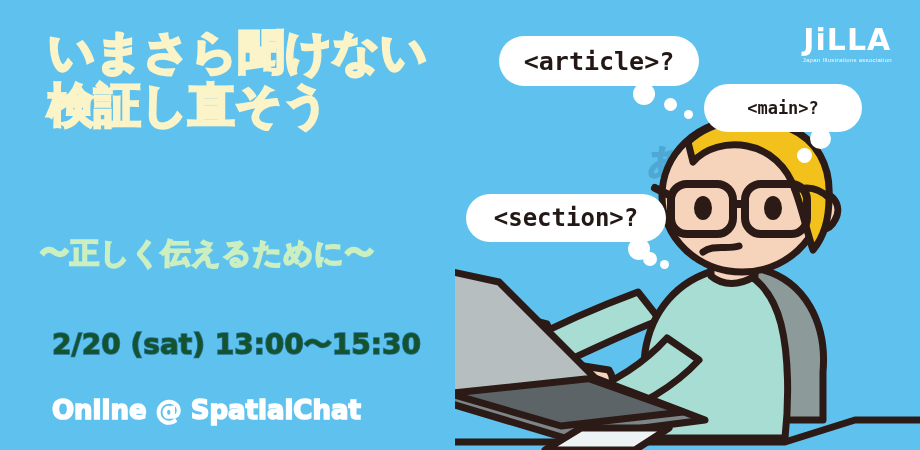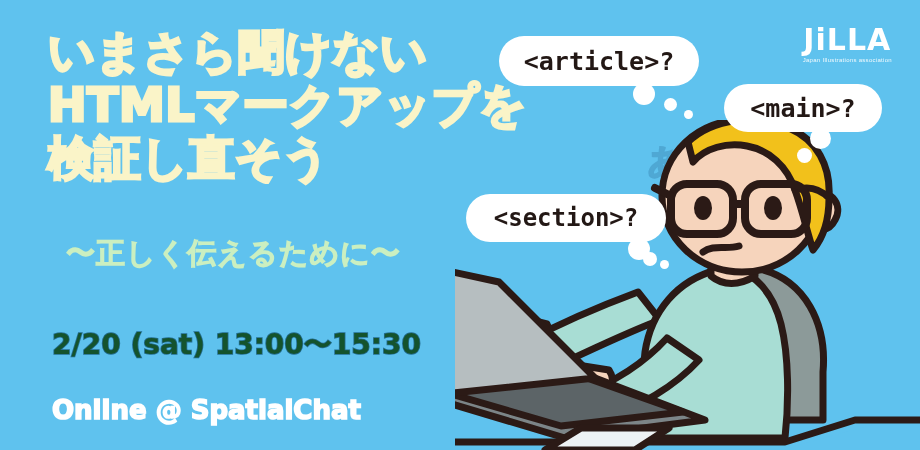--- a/index.html
+++ b/index.html
@@ -31,25 +31,25 @@
     font-size: 46px;
     line-height: 53px;
     letter-spacing: 0.5px;
     color: #FAF4C8;
     white-space: nowrap;
     -webkit-text-stroke: 3px #FAF4C8;
     paint-order: stroke fill;
   }
   .subtitle {
     position: absolute;
-    left: 66px;
+    left: 40px;
     top: 236px;
     z-index: 40;
     font-family: "DejaVu Sans", sans-serif;
-    font-weight: 400;
+    font-weight: 700;
     font-size: 29px;
     line-height: 34px;
     letter-spacing: 1px;
     color: #CBEFC0;
     white-space: nowrap;
     -webkit-text-stroke: 2px #CBEFC0;
     paint-order: stroke fill;
   }
   .datetime {
     position: absolute;
@@ -91,21 +91,21 @@
     align-items: center;
     justify-content: center;
     font-family: "DejaVu Sans Mono", monospace;
     font-weight: 700;
     color: #231815;
     z-index: 50;
     white-space: nowrap;
     text-align: right;
   }
   .bubble-article { left: 499px; top: 36px;  width: 200px; height: 50px; font-size: 25px; }
-  .bubble-main    { left: 724px; top: 84px;  width: 158px; height: 48px; font-size: 25px; }
+  .bubble-main    { left: 704px; top: 84px;  width: 158px; height: 48px; font-size: 17px; }
   .bubble-section { left: 466px; top: 194px; width: 200px; height: 48px; font-size: 24px; }
 
   .dot {
     position: absolute;
     background: #FFFFFF;
     border-radius: 50%;
     z-index: 50;
   }
 
   
@@ -159,21 +159,20 @@
     z-index: 30;
   }
 </style>
 </head>
 <body>
 
 <div id="poster">
 
   <div class="headline">
     <span class="headline-line">いまさら聞けない</span>
-    <span class="headline-line">HTMLマークアップを</span>
     <span class="headline-line">検証し直そう</span>
   </div>
 
   <div class="subtitle">〜正しく伝えるために〜</div>
 
   <div class="datetime">2/20 (sat) 13:00〜15:30</div>
   <div class="venue">Online @ SpatialChat</div>
 
   <div class="bubble bubble-article">&lt;article&gt;?</div>
   <div class="dot" style="left:633px; top:83px; width:22px; height:22px;"></div>

